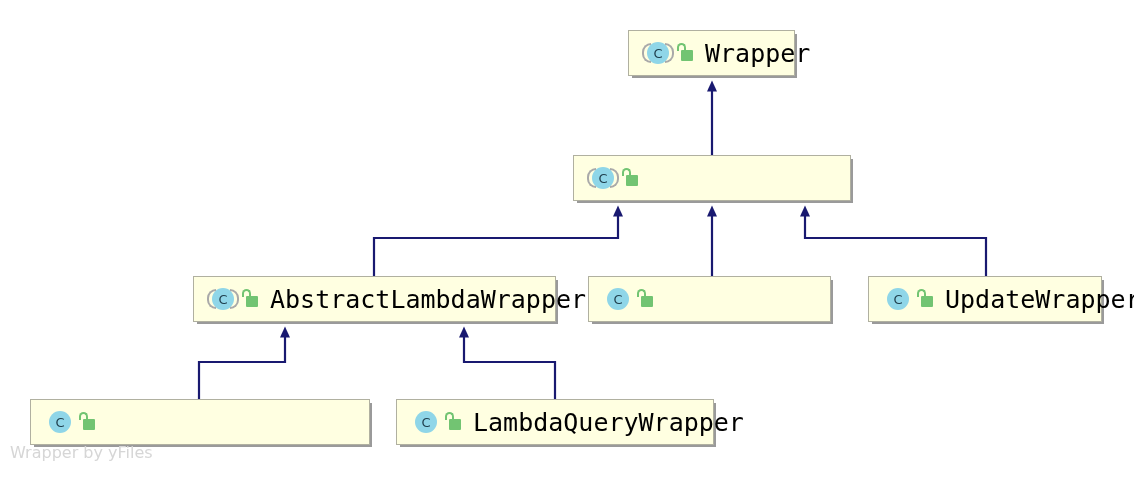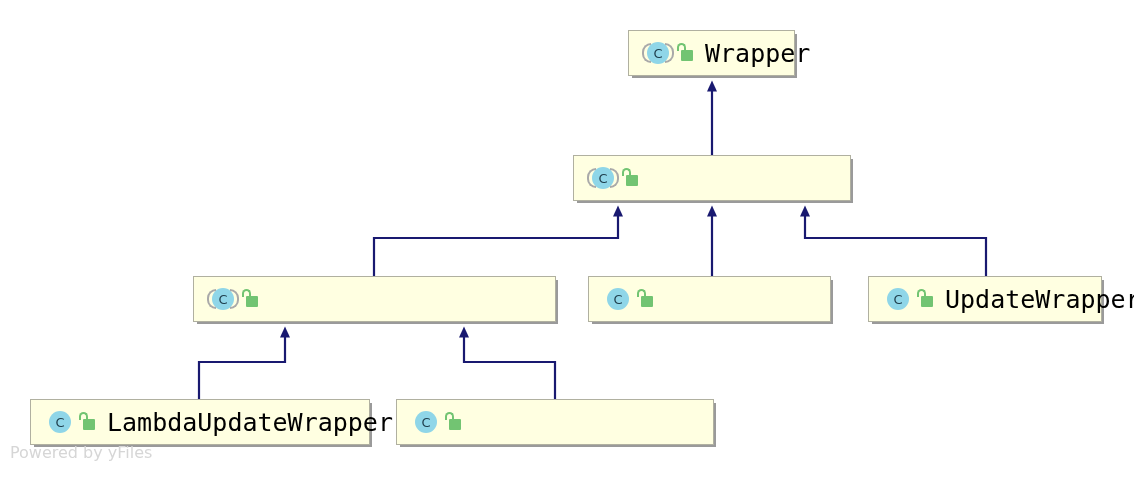--- a/index.html
+++ b/index.html
@@ -194,20 +194,21 @@
   <div class="node" style="left:193px; top:276px; width:363px; height:46px;">
     <span class="icon-group">
       <span class="class-icon abstract">
         <span class="disc">C</span>
       </span>
       <span class="lock-icon">
         <span class="shackle"></span>
           <span class="body"></span>
       </span>
     </span>
+    <span class="node-label">AbstractLambdaWrapper</span>
   </div>
 
   <div class="node" style="left:588px; top:276px; width:243px; height:46px;">
     <span class="icon-group">
       <span class="class-icon">
         <span class="disc">C</span>
       </span>
       <span class="lock-icon">
         <span class="shackle"></span>
           <span class="body"></span>
@@ -231,30 +232,30 @@
   <div class="node" style="left:30px; top:399px; width:340px; height:46px;">
     <span class="icon-group">
       <span class="class-icon">
         <span class="disc">C</span>
       </span>
       <span class="lock-icon">
         <span class="shackle"></span>
           <span class="body"></span>
       </span>
     </span>
-    <span class="node-label">LambdaUpdateWrapper</span>
   </div>
 
   <div class="node" style="left:396px; top:399px; width:318px; height:46px;">
     <span class="icon-group">
       <span class="class-icon">
         <span class="disc">C</span>
       </span>
       <span class="lock-icon">
         <span class="shackle"></span>
           <span class="body"></span>
       </span>
     </span>
-  </div>
-
-  <div id="watermark">Powered by yFiles</div>
+    <span class="node-label">LambdaQueryWrapper</span>
+  </div>
+
+  <div id="watermark">Wrapper by yFiles</div>
 
 </div>
 
 </body></html>

